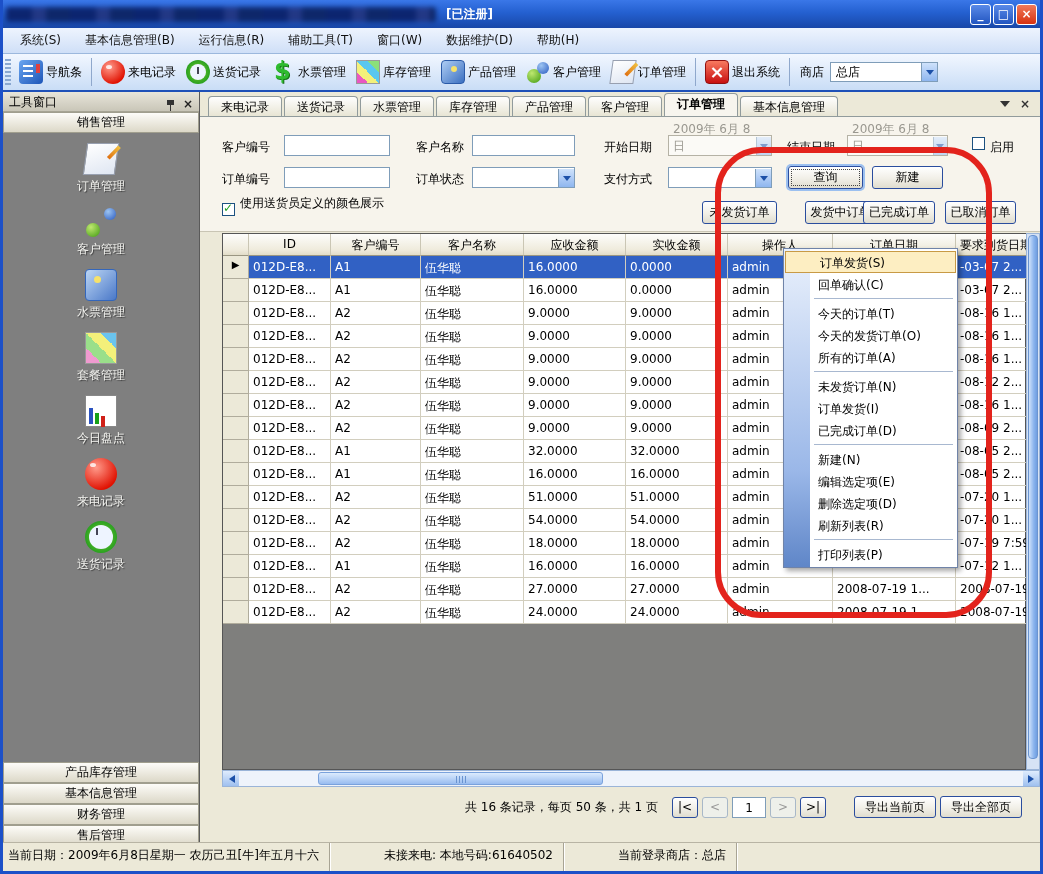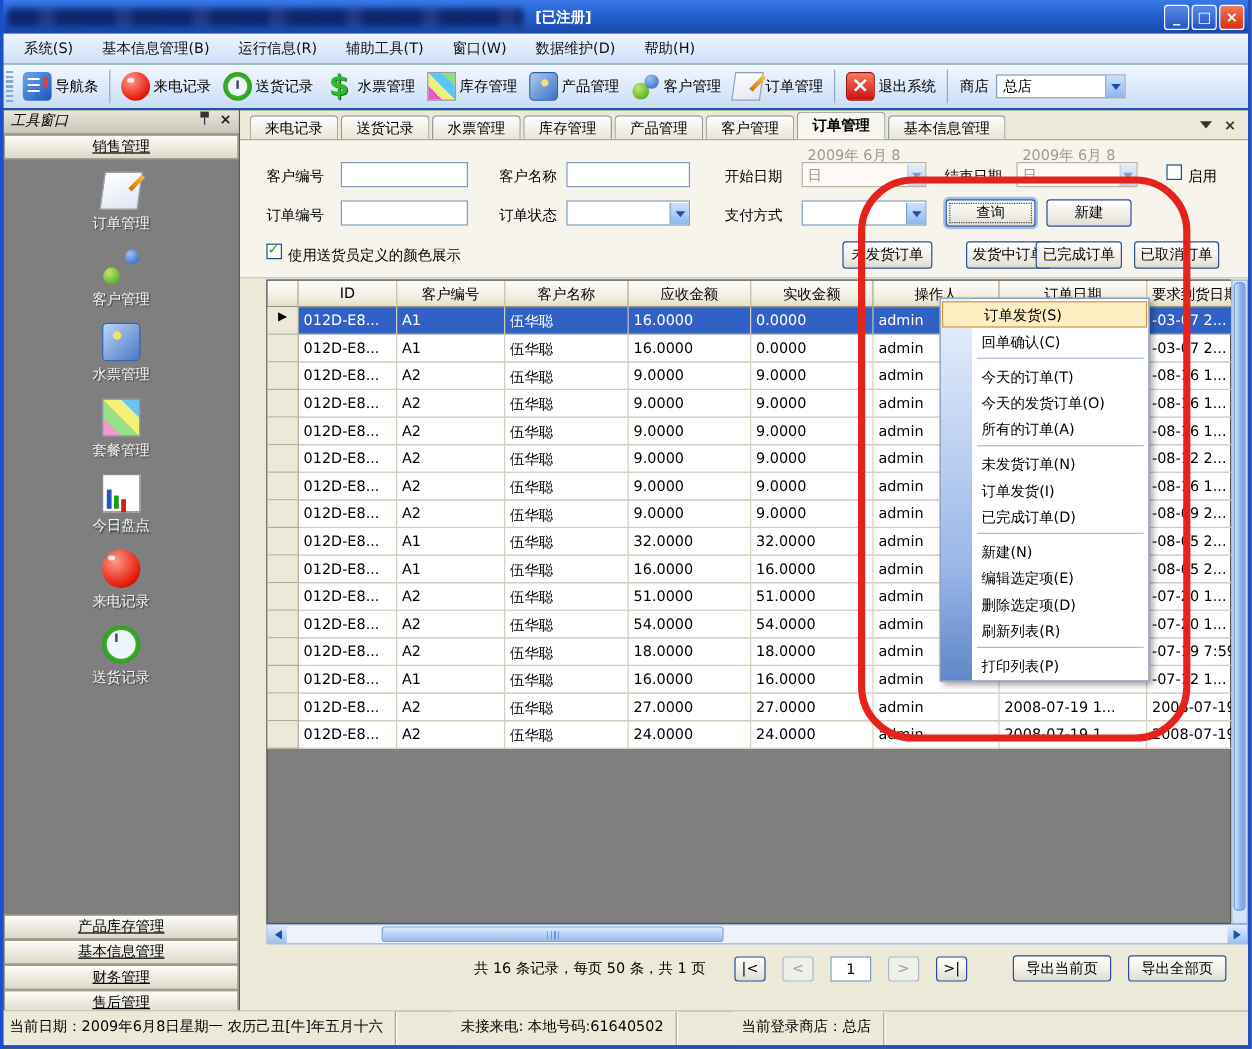--- a/index.html
+++ b/index.html
@@ -1,17 +1,17 @@
 <!DOCTYPE html>
 <html><head>
 <meta charset="utf-8">
 <style>
   * { margin:0; padding:0; box-sizing:border-box; }
   body { font-family:"DejaVu Sans","Liberation Sans",sans-serif; font-size:12px; background:#444; }
-  .window { position:relative; width:1043px; height:874px; background:#4d7c0f; overflow:hidden;
+  .window { position:relative; width:1043px; height:874px; background:#a3a3a3; overflow:hidden;
             border-left:3px solid #1c50c8; border-right:3px solid #1c50c8; border-bottom:3px solid #1c50c8; }
 
   
   .titlebar { position:absolute; left:-3px; top:0; width:1043px; height:28px;
               background:linear-gradient(180deg,#3a77e8 0%,#2460d0 45%,#1847a8 100%);
               display:flex; align-items:center; padding:0 6px; color:#fff; font-weight:bold; }
   .title-smudge { width:430px; height:15px; margin-right:10px; border-radius:3px; opacity:.9;
               background:repeating-linear-gradient(90deg,#0a1f66 0 26px,#22347e 26px 40px,#0c2260 40px 64px);
               filter:blur(2.5px); }
   .win-btns { margin-left:auto; display:flex; gap:2px; }
@@ -78,28 +78,28 @@
   .ic-chart { background:#fff; border:1px solid #888; }
   .ic-chart::before { content:""; position:absolute; left:3px; bottom:2px; width:4px; height:16px; background:#2a52c0; }
   .ic-chart::after { content:""; position:absolute; left:9px; bottom:2px; width:4px; height:11px; background:#18a018;
       box-shadow:6px 3px 0 #d02018; }
 
   
   .main { position:absolute; left:0; top:92px; width:1037px; height:754px; display:flex; }
   .sidebar { position:relative; width:197px; height:100%; background:#7f7f7f; flex:none;
              border-right:1px solid #5a5a5a; }
   .side-header { height:20px; background:linear-gradient(180deg,#e8e5da,#c9c6b8); display:flex;
-                 align-items:flex-start; padding:0 6px; border-bottom:1px solid #a6a494;font-style:italic; }
+                 align-items:flex-end; padding:0 6px; border-bottom:1px solid #a6a494; }
   .side-header .title { flex:1; }
   .pin-icon { width:9px; height:12px; position:relative; margin-right:8px; }
   .pin-icon::before { content:""; position:absolute; left:1px; top:1px; width:7px; height:5px; background:#333; }
   .pin-icon::after { content:""; position:absolute; left:4px; top:6px; width:1px; height:6px; background:#333; }
   .side-close { font-weight:bold; color:#222; }
   .group-bar { height:21px; background:linear-gradient(180deg,#fdfcf8,#dcd8c8); border:1px solid #a09e8e;
-               display:flex; align-items:center; justify-content:center; color:#000;text-decoration:underline; }
+               display:flex; align-items:center; justify-content:center; color:#000; }
   .side-items { padding-top:10px; display:flex; flex-direction:column; align-items:center; gap:11px; }
   .side-item { display:flex; flex-direction:column; align-items:center; gap:3px; cursor:pointer; }
   .side-item .ic { width:32px; height:32px; }
   .side-item .lbl { color:#f4f4f0; text-shadow:1px 1px 1px #3c3c3c; }
   .side-bottom { position:absolute; left:0; right:0; bottom:0; }
 
   
   .content { position:relative; flex:1; height:100%; background:#ece9d8; }
   .tabstrip { position:absolute; left:0; top:2px; right:0; height:23px; display:flex; align-items:flex-end;
               border-bottom:1px solid #919b9c; padding-left:8px; }
@@ -154,21 +154,21 @@
   .h-arrow.left::after { content:""; border:4px solid transparent; border-right:6px solid #1c50a8; margin-right:3px;}
   .h-arrow.right { margin-left:auto; }
   .h-arrow.right::after { content:""; border:4px solid transparent; border-left:6px solid #1c50a8; margin-left:3px;}
   .hthumb { position:absolute; left:95px; width:285px; height:13px; top:1px;
             background:linear-gradient(180deg,#dcebfd,#98bcf0); border:1px solid #7aa2dc; border-radius:3px; }
   .hthumb::after { content:""; position:absolute; left:50%; top:3px; width:10px; height:7px; margin-left:-5px;
             background:repeating-linear-gradient(90deg,#6a94d0 0 1px,transparent 1px 3px); }
 
   
   .pager { position:absolute; left:0; right:14px; top:702px; height:26px; display:flex; align-items:center;
-           justify-content:flex-end; gap:14px; padding-right:4px; }
+           justify-content:flex-end; gap:4px; padding-right:4px; }
   .pg-summary { margin-right:10px; color:#000; }
   .pg-btn { width:26px; height:21px; padding:0; }
   .pg-btn.dim { border-color:#a8b8c8; color:#999; background:#eef0ea; }
   .pg-page { width:34px; height:21px; background:#fff; border:1px solid #7f9db9; text-align:center; padding-top:3px; }
   .pg-export { height:22px; padding:2px 10px; }
 
   
   .ctxmenu { position:absolute; left:583px; top:156px; width:175px; background:#fff;
              border:1px solid #6f83a8; box-shadow:3px 3px 5px rgba(0,0,0,.35); z-index:40; padding:2px 0; }
   .ctxmenu::before { content:""; position:absolute; left:0; top:0; bottom:0; width:26px;
@@ -349,21 +349,21 @@
           <span class="dd-btn"></span>
         </div>
         <span class="f-label" style="left:404px;top:54px">支付方式</span>
         <div class="f-combo" style="left:468px;top:50px;width:104px">
           <span class="dd-btn"></span>
         </div>
         <button class="xpbtn f-btn focused" style="left:588px;top:49px;width:75px">查询</button>
         <button class="xpbtn f-btn" style="left:672px;top:49px;width:71px">新建</button>
 
         <span class="checkbox checked" style="position:absolute;left:22px;top:86px"></span>
-        <span class="f-label" style="left:40px;top:88px">使用送货员定义的颜色展示</span>
+        <span class="f-label" style="left:40px;top:78px">使用送货员定义的颜色展示</span>
         <div id="status-btns">
             <button class="xpbtn f-btn" style="left: 502px; top: 84px; width: 75px;">未发货订单</button>
             <button class="xpbtn f-btn" style="left: 585px; top: 84px; width: 71px; margin-left: 20px;">发货中订单</button>
             <button class="xpbtn f-btn" style="left: 663px; top: 84px; width: 72px;">已完成订单</button>
             <button class="xpbtn f-btn" style="left: 745px; top: 84px; width: 71px;">已取消订单</button>
           </div>
       </div>
 
       <div class="gridwrap">
         <div class="grid-header" id="grid-header">

